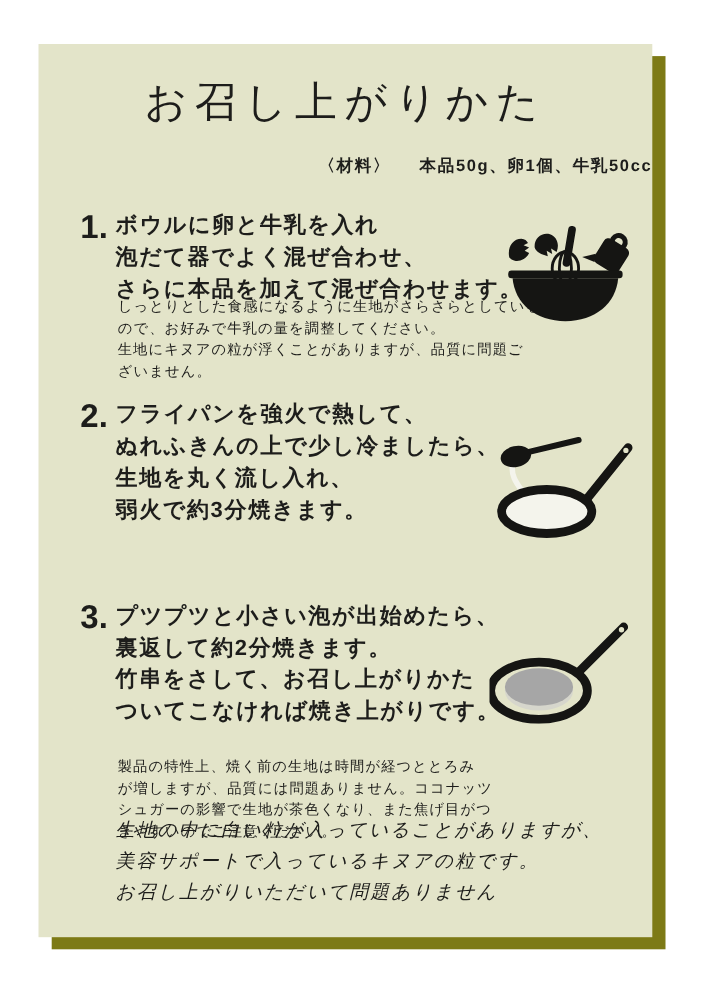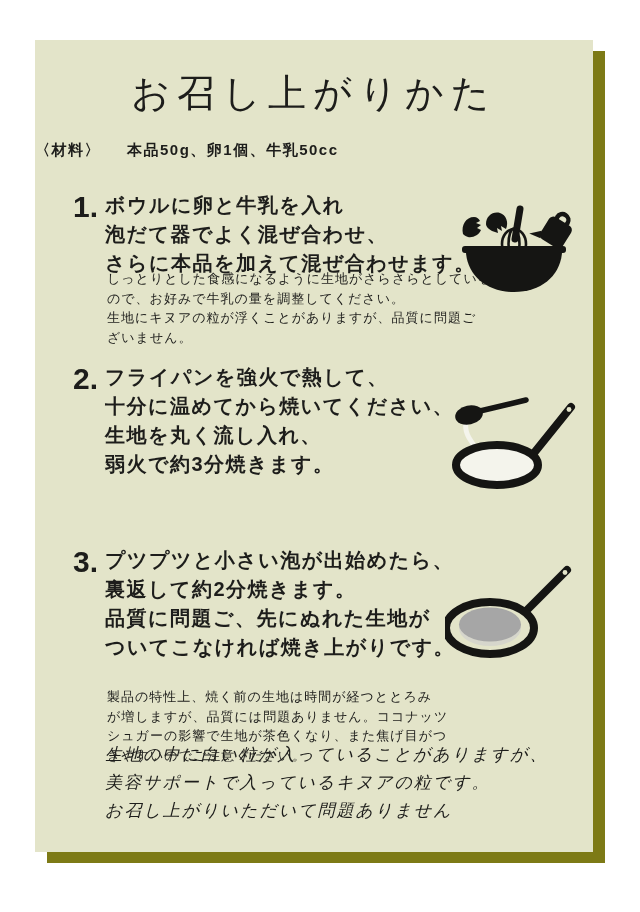--- a/index.html
+++ b/index.html
@@ -3,21 +3,21 @@
 <meta charset="utf-8">
 <style>
   html,body{margin:0;padding:0;background:#ffffff;}
   body{width:640px;height:912px;overflow:hidden;font-family:"Liberation Sans",sans-serif;}
   .stage{position:relative;width:572px;height:912px;background:#ffffff;}
   .card-shadow{position:absolute;left:47px;top:51px;width:558px;height:812px;background:#7d7a16;}
   .card{position:absolute;left:35px;top:40px;width:558px;height:812px;background:#e3e4c9;color:#1d1d1b;}
 
   .title{position:absolute;left:0;top:30px;width:558px;text-align:center;
          font-size:38px;font-weight:400;letter-spacing:7px;line-height:46px;margin:0;}
-  .materials{position:absolute;left:0;top:101px;width:558px;text-align:left;
+  .materials{position:absolute;left:0;top:101px;width:558px;text-align:right;
              font-size:15px;font-weight:700;letter-spacing:1.5px;}
   .materials .mat-label{margin-right:26px;}
 
   .lines{white-space:pre-line;}
   .step-num{position:absolute;left:38px;font-size:30px;font-weight:700;line-height:30px;}
   .step-main{position:absolute;left:70px;font-size:20px;font-weight:600;
              letter-spacing:1.5px;line-height:29px;}
   .step-note{position:absolute;left:72px;font-size:13px;font-weight:500;
              letter-spacing:1px;line-height:19.5px;}
 
@@ -70,40 +70,40 @@
         <rect x="-12" y="-13" width="26" height="26" rx="5" fill="#151513"></rect>
         <path fill="#151513" d="M-12,6 L-21,15 L-9,13 Z"></path>
       </g>
 
       <rect x="9" y="42" width="104" height="7" rx="3" fill="#151513"></rect>
       <path fill="#151513" d="M13,49 C15,72 34,88 61,88 C88,88 107,72 109,49 Z"></path>
     </svg>
 
     <div class="step-num s2-num">2.</div>
     <div class="step-main lines s2-main">フライパンを強火で熱して、
-十分に温めてから焼いてください、
+ぬれふきんの上で少し冷ましたら、
 生地を丸く流し入れ、
 弱火で約3分焼きます。</div>
 
     <svg class="icon icon2" viewBox="0 0 128 95">
 
       <path d="M16,26 C13,44 28,50 34,68" fill="none" stroke="#f4f4ec" stroke-width="5" stroke-linecap="round"></path>
 
       <line x1="84" y1="58" x2="121" y2="12" stroke="#151513" stroke-width="8" stroke-linecap="round"></line>
       <circle cx="119" cy="14.5" r="2.4" fill="#e3e4c9"></circle>
       <ellipse cx="47" cy="70" rx="41" ry="20" fill="#f4f4ec" stroke="#151513" stroke-width="8"></ellipse>
 
       <line x1="30" y1="16" x2="76" y2="5" stroke="#151513" stroke-width="5.5" stroke-linecap="round"></line>
       <ellipse cx="19" cy="20" rx="14" ry="9.5" fill="#151513" transform="rotate(-12 19 20)"></ellipse>
     </svg>
 
     <div class="step-num s3-num">3.</div>
     <div class="step-main lines s3-main">プツプツと小さい泡が出始めたら、
 裏返して約2分焼きます。
-品質に問題ご、先にぬれた生地が
+竹串をさして、お召し上がりかた
 ついてこなければ焼き上がりです。</div>
     <div class="step-note lines s3-note">製品の特性上、焼く前の生地は時間が経つととろみ
 が増しますが、品質には問題ありません。ココナッツ
 シュガーの影響で生地が茶色くなり、また焦げ目がつ
 きやすいのでご注意ください。</div>
 
     <svg class="icon icon3" viewBox="0 0 130 98">
       <line x1="82" y1="50" x2="122" y2="10" stroke="#151513" stroke-width="8" stroke-linecap="round"></line>
       <circle cx="120" cy="12.5" r="2.4" fill="#e3e4c9"></circle>
       <ellipse cx="45" cy="68" rx="44" ry="26" fill="#e3e4c9" stroke="#151513" stroke-width="8"></ellipse>

